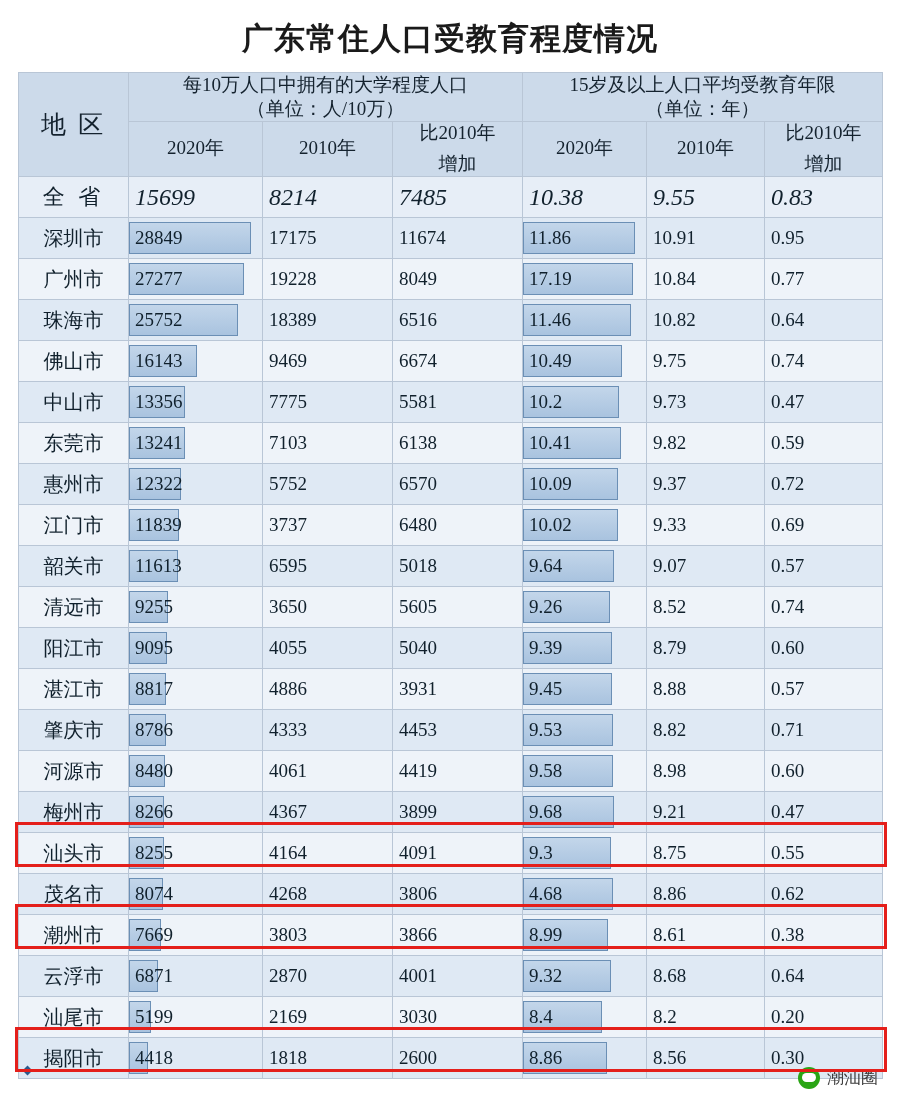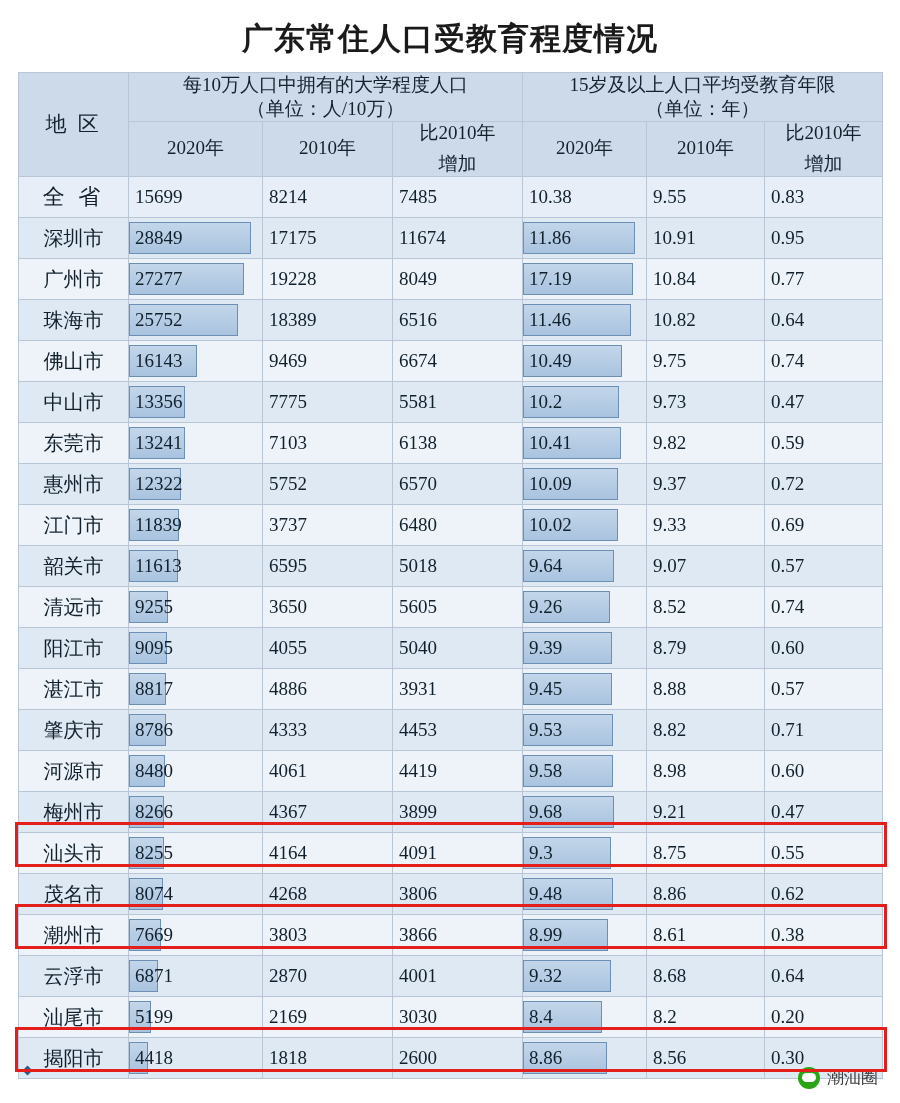--- a/index.html
+++ b/index.html
@@ -51,21 +51,21 @@
   th.hdr {
     background: #ccdaea;
     color: #14222e;
     font-weight: normal;
     font-size: 19px;
     text-align: center;
     line-height: 1.25;
     padding: 6px 2px;
   }
   th.hdr.region {
-    font-size: 21px;
+    font-size: 25px;
     letter-spacing: 3px;
     margin-left: 36px;
   }
   th.sub {
     background: #ccdaea;
     color: #14222e;
     font-weight: normal;
     font-size: 19px;
     text-align: center;
     line-height: 1.2;
@@ -111,21 +111,22 @@
   }
   .val {
     position: relative;
     z-index: 1;
     padding-left: 6px;
   }
   tr.row-a td { background: #eef3f9; }
   tr.row-b td { background: #dfe9f4; }
   tr.total td {
     background: #e7eef7;
-    font-size: 19px;
+    font-style: italic;
+    font-size: 24px;
     border-bottom: 1px dashed #8aa3bd;
   }
   tr.total td.region {
     font-style: normal;
     letter-spacing: 4px;
     font-size: 22px;
   }
   td.dashL { border-left: 1px dashed #93a9c0; }
   td.sep { border-left: 1px solid #7f99b5; text-align: right; }
   
@@ -832,21 +833,21 @@
             </div>
           </td>
           <td class="num dashL">
             <div class="numwrap">
               <span class="val">3806</span>
             </div>
           </td>
           <td class="num sep">
             <div class="numwrap">
               <div class="bar" style="width: 90px;"></div>
-              <span class="val">9.48</span>
+              <span class="val">4.68</span>
             </div>
           </td>
           <td class="num dashL">
             <div class="numwrap">
               <span class="val">8.86</span>
             </div>
           </td>
           <td class="num dashL">
             <div class="numwrap">
               <span class="val">0.62</span>

